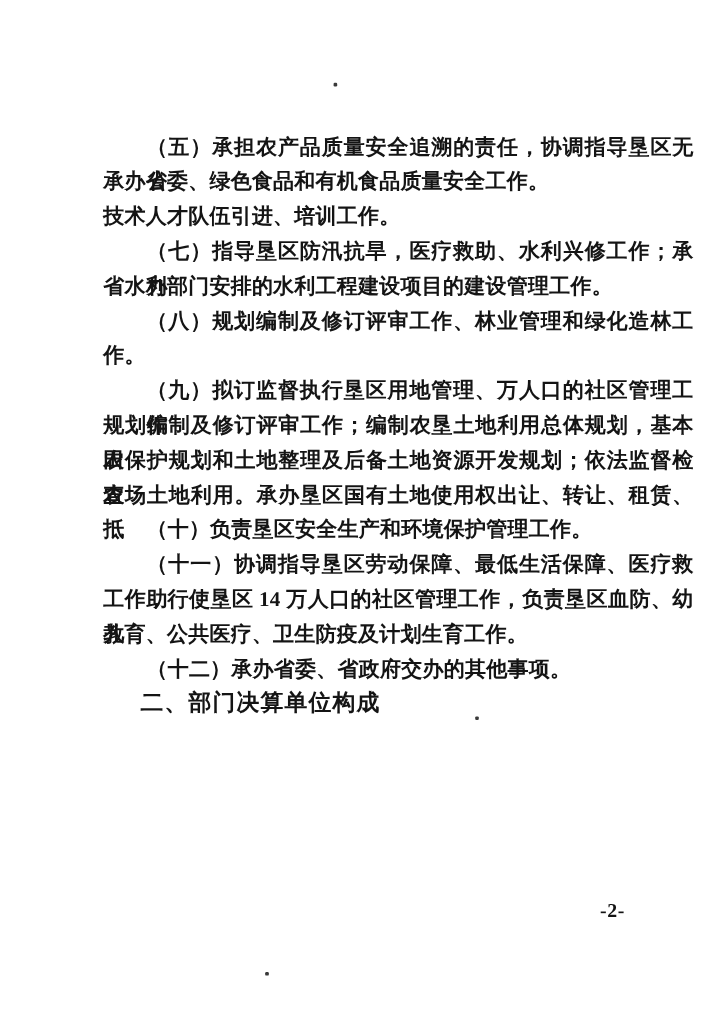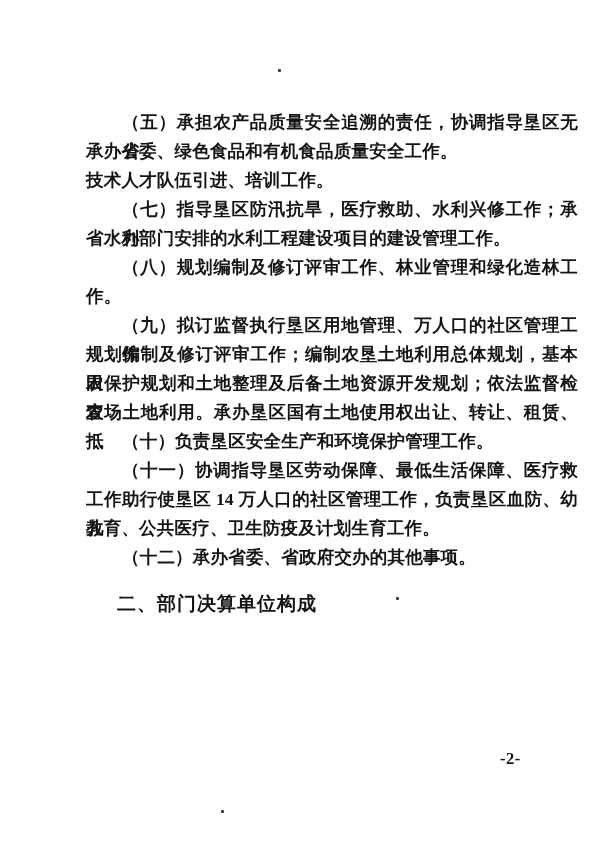--- a/index.html
+++ b/index.html
@@ -33,21 +33,20 @@
   .line.just {
     white-space: normal;
     text-align: justify;
     text-align-last: justify;
     text-justify: inter-character;
   }
   .line.indent {
     padding-left: 36px;
   }
   .section-heading {
-    margin-top: 17px;
     padding-left: 31px;
     height: 29px;
     line-height: 29px;
     font-size: 19px;
     font-weight: 800;
     letter-spacing: 1px;
   }
   .page-number {
     position: absolute;
     left: 500px;

